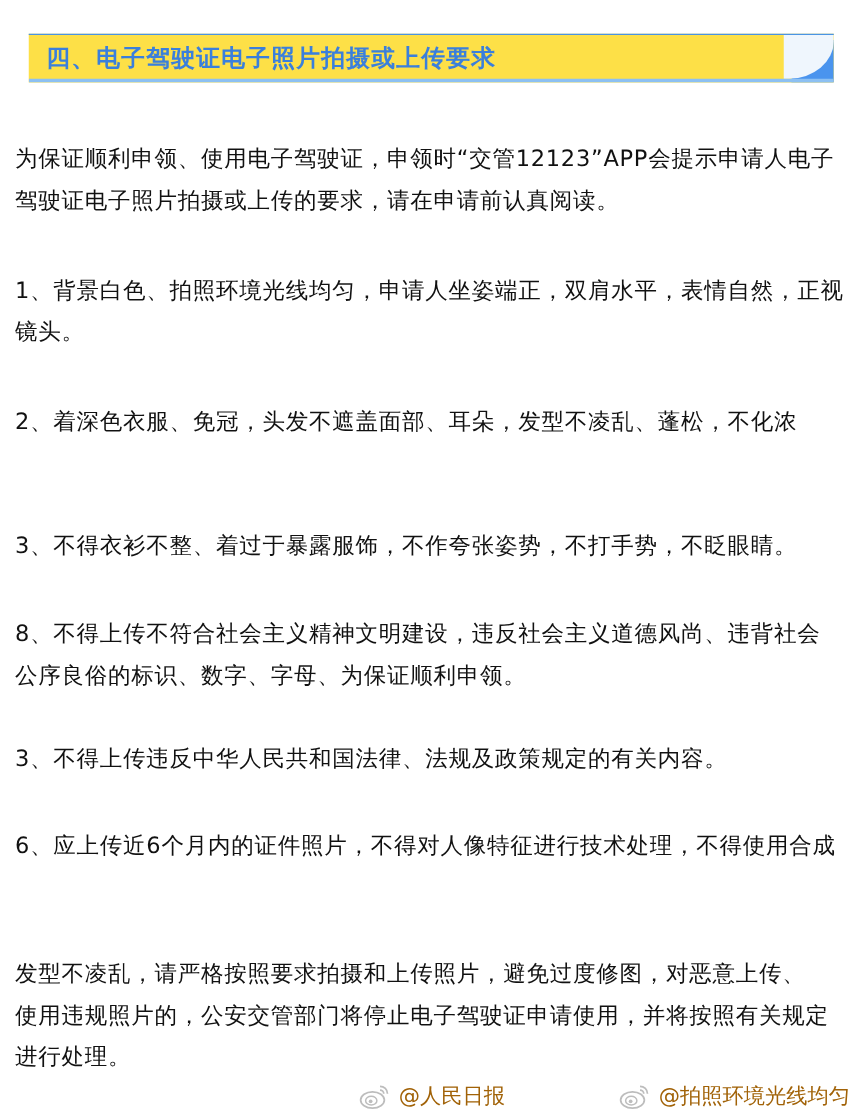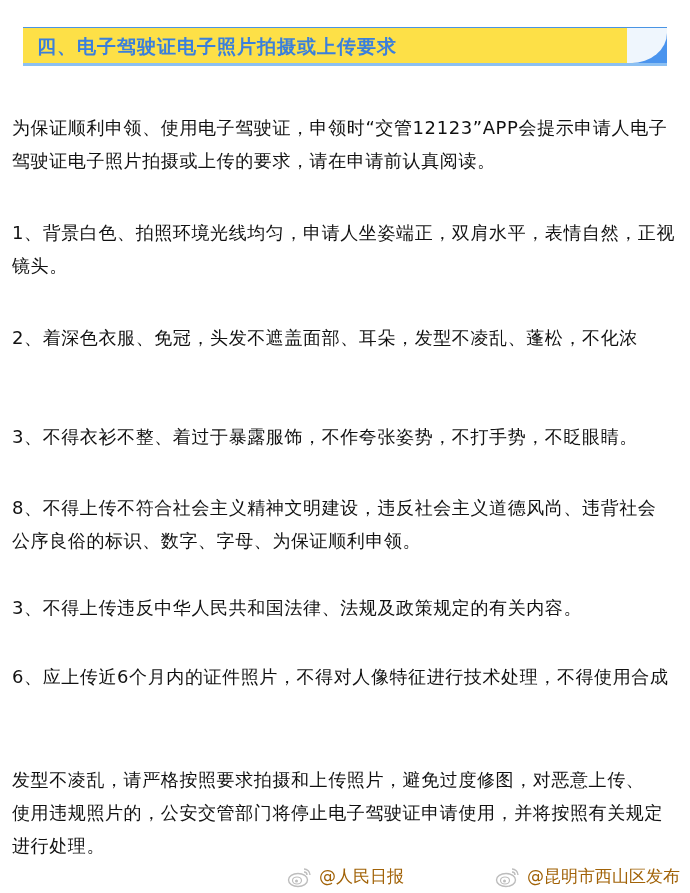--- a/index.html
+++ b/index.html
@@ -155,14 +155,14 @@
 </div>
 
 <div class="watermark" style="left:495px">
   <svg class="weibo-icon" viewBox="0 0 26 22">
     <ellipse cx="11" cy="14" rx="9.5" ry="6.5" fill="none" stroke="#bdbdbd" stroke-width="1.4"></ellipse>
     <ellipse cx="10" cy="14.5" rx="4.5" ry="3.5" fill="none" stroke="#bdbdbd" stroke-width="1.2"></ellipse>
     <circle cx="9.5" cy="15" r="1.5" fill="#bdbdbd"></circle>
     <path d="M17 3 A6 6 0 0 1 23 9" fill="none" stroke="#bdbdbd" stroke-width="1.4"></path>
     <path d="M17 6 A3 3 0 0 1 20 9" fill="none" stroke="#bdbdbd" stroke-width="1.4"></path>
   </svg>
-  <span>@昆明市西山区发布</span>
+  <span>@拍照环境光线均匀</span>
 </div>
 
 </body></html>

